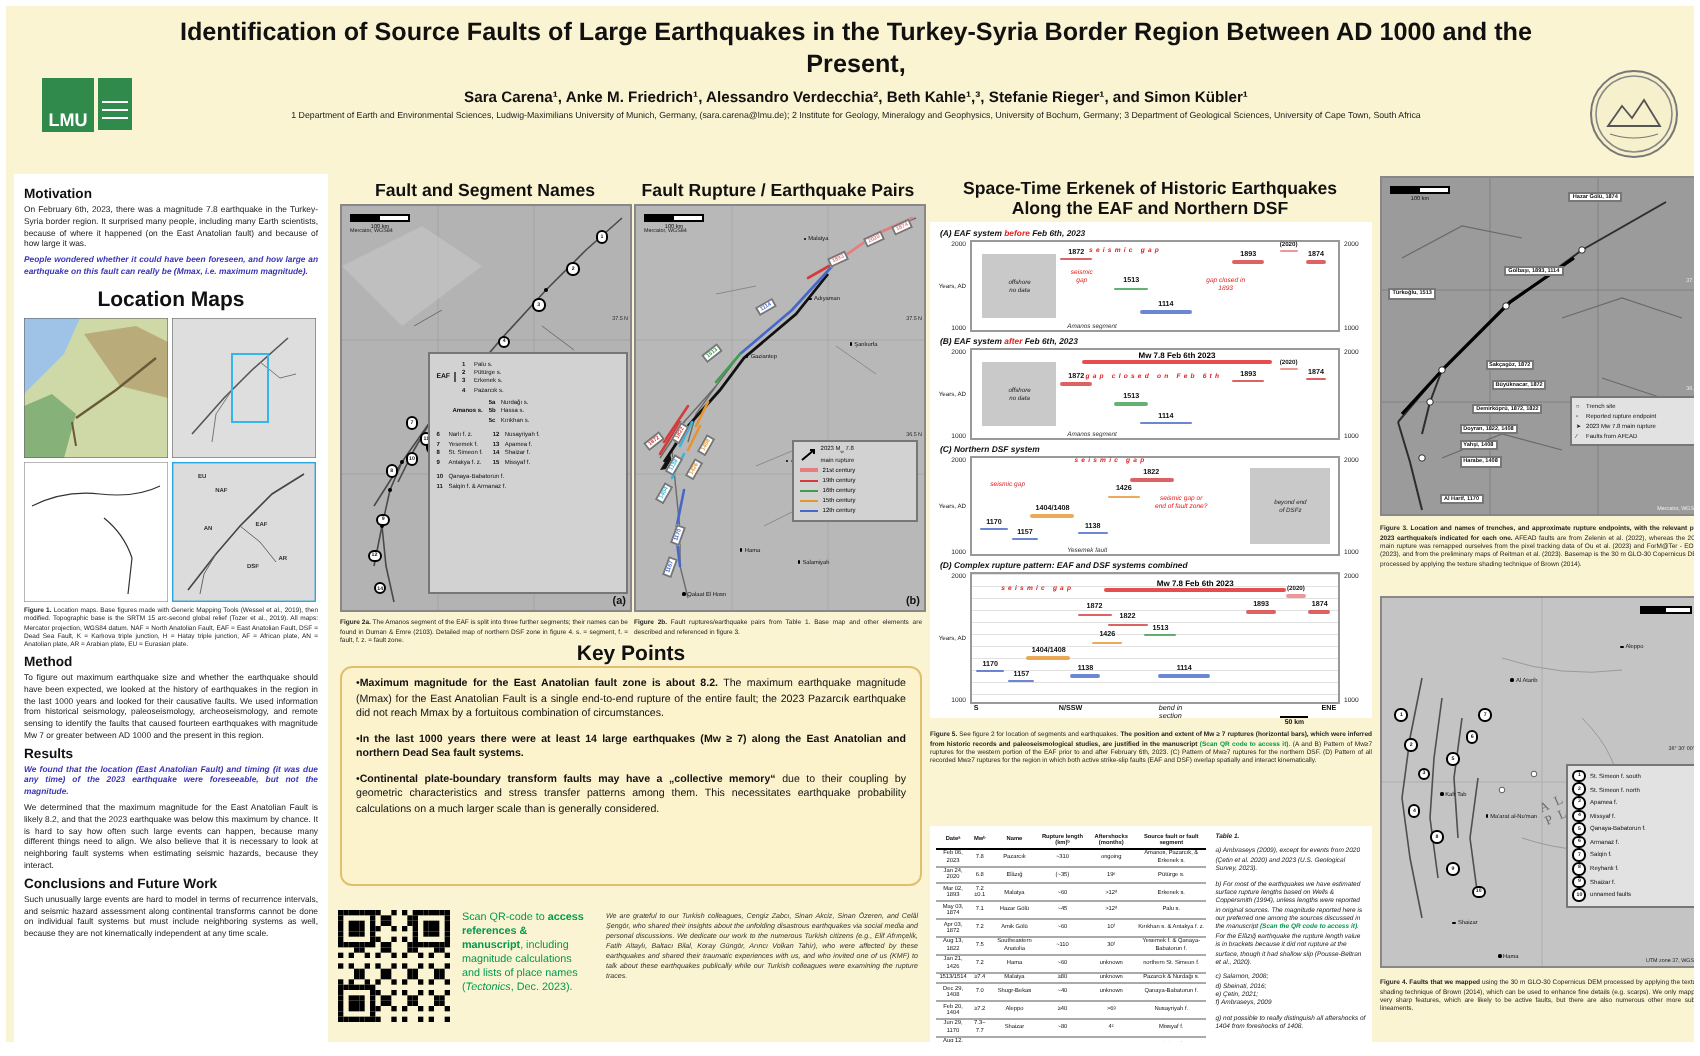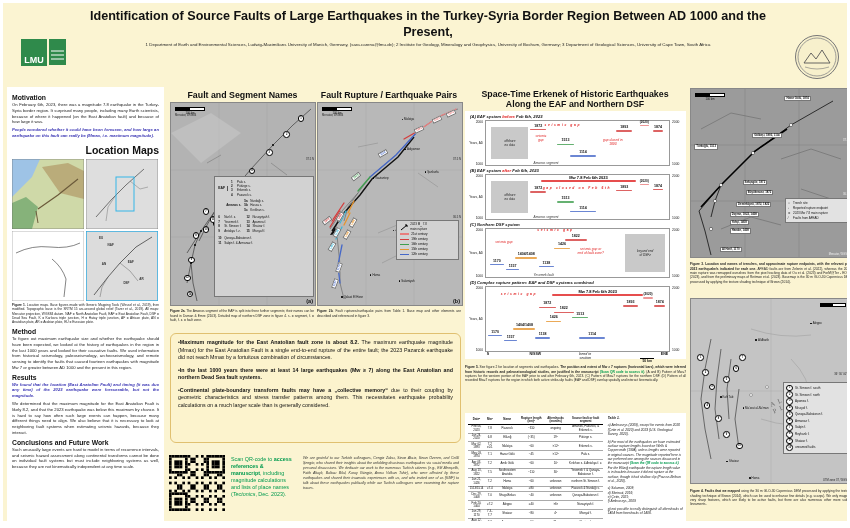--- a/index.html
+++ b/index.html
@@ -10,21 +10,21 @@
   .title{font-size:12.6px;font-weight:bold;text-align:center;line-height:1.25;}
   .authors{font-size:7.6px;font-weight:bold;text-align:center;}
   .affil{font-size:4.4px;text-align:center;color:#222;}
   .lmu-block{background:#2f8a4b;color:#fff;display:flex;align-items:flex-end;justify-content:center;font-weight:bold;}
   .seal{border:1px solid #777;border-radius:50%;background:#f7f0cc;}
   
   .leftcol{position:absolute;left:4px;top:84px;width:157px;height:440px;background:#fff;padding:4px 5px;box-sizing:border-box;}
   .sec-h{font-size:6.8px;font-weight:bold;margin:3px 0 1px 0;}
   .p{font-size:4.2px;line-height:1.38;text-align:justify;color:#1a1a1a;margin:0 0 2px 0;}
   .hl{color:#3a35b4;font-weight:bold;font-style:italic;}
-  .locmaps-h{font-size:10.5px;font-weight:bold;text-align:right;margin:5px 0 3px 0;}
+  .locmaps-h{font-size:10.5px;font-weight:bold;text-align:center;margin:5px 0 3px 0;}
   .thumbgrid{display:grid;grid-template-columns:72px 72px;grid-gap:2px;}
   .cap{font-size:3.25px;line-height:1.35;color:#222;text-align:justify;}
   .capb{font-weight:bold;}
   
   .map-h{position:absolute;font-size:8.8px;font-weight:bold;text-align:center;}
   .gmap{position:absolute;background:#b3b3b3;overflow:hidden;border:0.5px solid #888;}
   .chip{position:absolute;background:#fff;border:0.4px solid #777;font-size:2.8px;line-height:1.1;padding:0 1px;white-space:nowrap;font-weight:bold;}
   .citylab{position:absolute;font-size:2.9px;color:#111;white-space:nowrap;}
   .citylab::before{content:"";display:inline-block;width:1.6px;height:1.6px;background:#000;border-radius:50%;margin-right:1px;vertical-align:middle;}
   .mk{position:absolute;width:4.6px;height:4.6px;background:#fff;border:0.4px solid #000;border-radius:50%;font-size:2.6px;display:flex;align-items:center;justify-content:center;font-weight:bold;}
@@ -77,20 +77,21 @@
   
   .plateau{position:absolute;letter-spacing:3.5px;font-size:6.5px;color:#6d6d6d;transform:rotate(-24deg);font-family:"Liberation Serif",serif;}
 </style>
 </head>
 <body>
 
 <div class="poster">
 
   <div class="abs" style="left:70px;top:6px;width:710px;">
     <div class="title">Identification of Source Faults of Large Earthquakes in the Turkey-Syria Border Region Between AD 1000 and the Present,</div>
+    <div class="authors" style="margin-top:4px">Sara Carena¹, Anke M. Friedrich¹, Alessandro Verdecchia², Beth Kahle¹,³, Stefanie Rieger¹, and Simon Kübler¹</div>
     <div class="affil" style="margin-top:2px">1 Department of Earth and Environmental Sciences, Ludwig-Maximilians University of Munich, Germany, (sara.carena@lmu.de);  2 Institute for Geology, Mineralogy and Geophysics, University of Bochum, Germany; 3 Department of Geological Sciences, University of Cape Town, South Africa</div>
   </div>
   <div class="abs" style="left:18px;top:36px;display:flex;">
     <div class="lmu-block" style="width:26px;height:26px;font-size:9px;padding-bottom:1px;">LMU</div>
     <div class="lmu-block" style="width:17px;height:26px;margin-left:2px;">
       <svg width="13" height="18" viewBox="0 0 13 18">
           <g stroke="#fff" stroke-width="1">
             <line x1="0" y1="4" x2="13" y2="4"></line>
             <line x1="0" y1="8" x2="13" y2="8"></line>
             <line x1="0" y1="12" x2="13" y2="12"></line>
@@ -371,20 +372,21 @@
           <div class="lgrow" style="color: rgb(70, 104, 200);">
             <span class="lgline"></span>
             <span style="color:#000">12th century</span>
           </div>
         </div>
     </div>
     <div class="plet">(b)</div>
   </div>
   <p class="cap abs" style="left:314px;top:303px;width:144px;"><span class="capb">Figure 2b.</span><span> Fault ruptures/earthquake pairs from Table 1. Base map and other elements are described and referenced in figure 3.</span></p>
 
+  <div class="abs" style="left:167px;top:318px;width:291px;text-align:center;font-size:10.5px;font-weight:bold;">Key Points</div>
   <div class="keybox" style="left:167px;top:330px;width:291px;height:110px;">
     <div>
 
     <p class="kp">•<span class="lead">Maximum magnitude for the East Anatolian fault zone is about 8.2.</span><span> The maximum earthquake magnitude (Mmax) for the East Anatolian Fault is a single end-to-end rupture of the entire fault; the 2023 Pazarcık earthquake did not reach Mmax by a fortuitous combination of circumstances.</span></p>
         <p class="kp">•<span class="lead">In the last 1000 years there were at least 14 large earthquakes (Mw ≥ 7) along the East Anatolian and northern Dead Sea fault systems.</span><span></span></p>
         <p class="kp">•<span class="lead">Continental plate-boundary transform faults may have a „collective memory“</span><span> due to their coupling by geometric characteristics and stress transfer patterns among them. This necessitates earthquake probability calculations on a much larger scale than is generally considered.</span></p>
       </div>
   </div>
 
   <svg id="qr" class="abs" style="left:166px;top:452px;" width="56" height="56" fill="#000">

